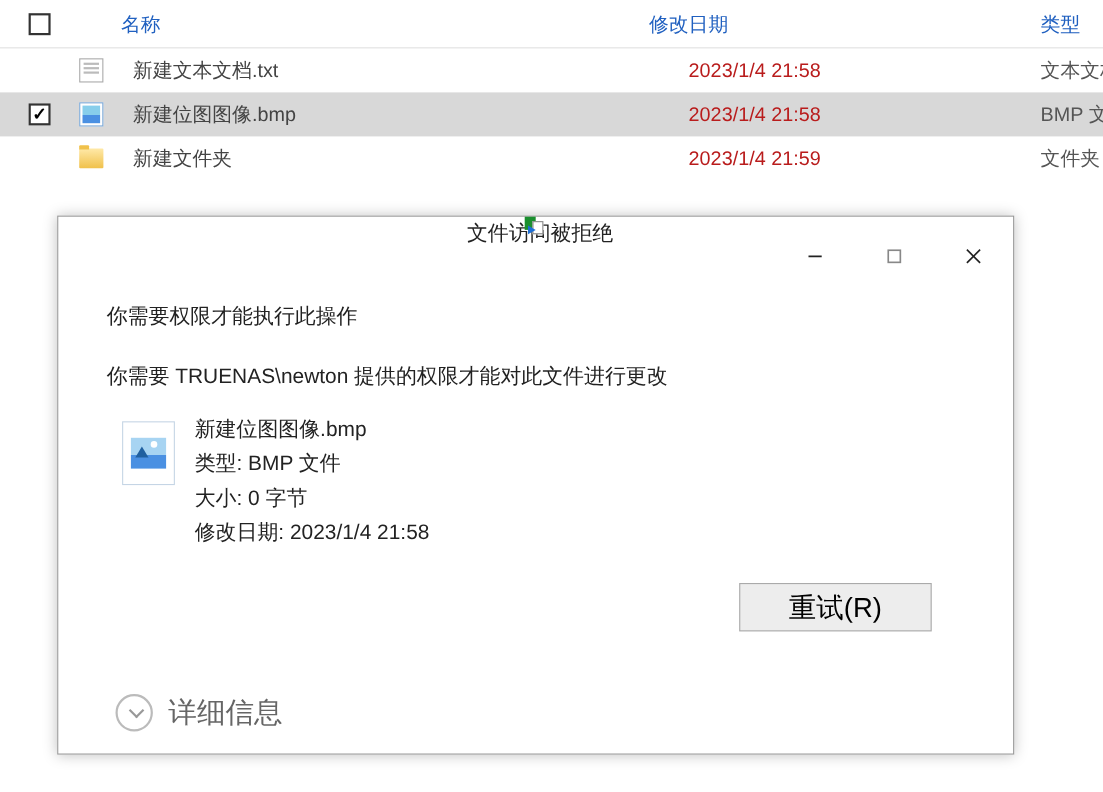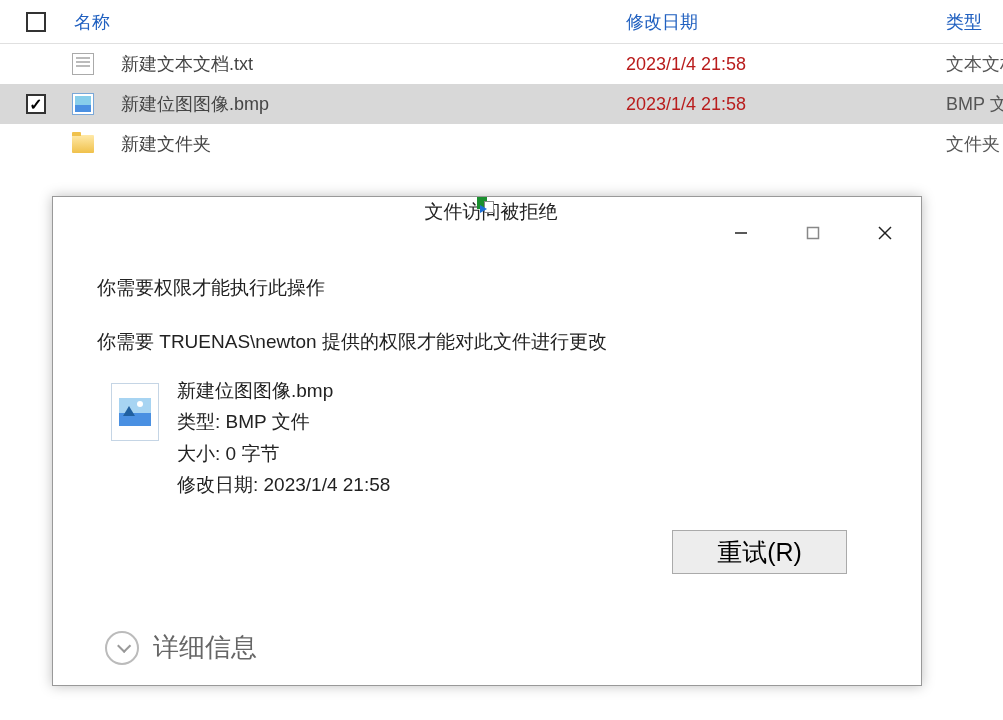--- a/index.html
+++ b/index.html
@@ -20,20 +20,21 @@
     .file-list {
       width: 100%;
     }
     .header-row {
       display: flex;
       align-items: center;
       border-bottom: 1px solid #e0e0e0;
       height: 44px;
       font-size: 18px;
       color: #2060c0;
+      gap: 36px;
     }
     .header-checkbox-col {
       width: 72px;
       display: flex;
       justify-content: center;
     }
     .header-name-col {
       flex: 1;
       padding-left: 2px;
     }
@@ -356,20 +357,21 @@
   </div>
 
   <div class="file-row">
     <div class="row-checkbox-col">
         <div class="checkbox"></div>
       </div>
     <div class="row-name-col">
       <span class="file-icon folder-icon"></span>
       <span>新建文件夹</span>
     </div>
+    <div class="row-date-col">2023/1/4 21:59</div>
     <div class="row-type-col">文件夹</div>
   </div>
 </div>
 
 <div class="dialog">
   <div class="dialog-titlebar">
     <div class="titlebar-icon">
       <div class="p1"></div>
         <div class="p2"></div>
         <div class="arrow"></div>

